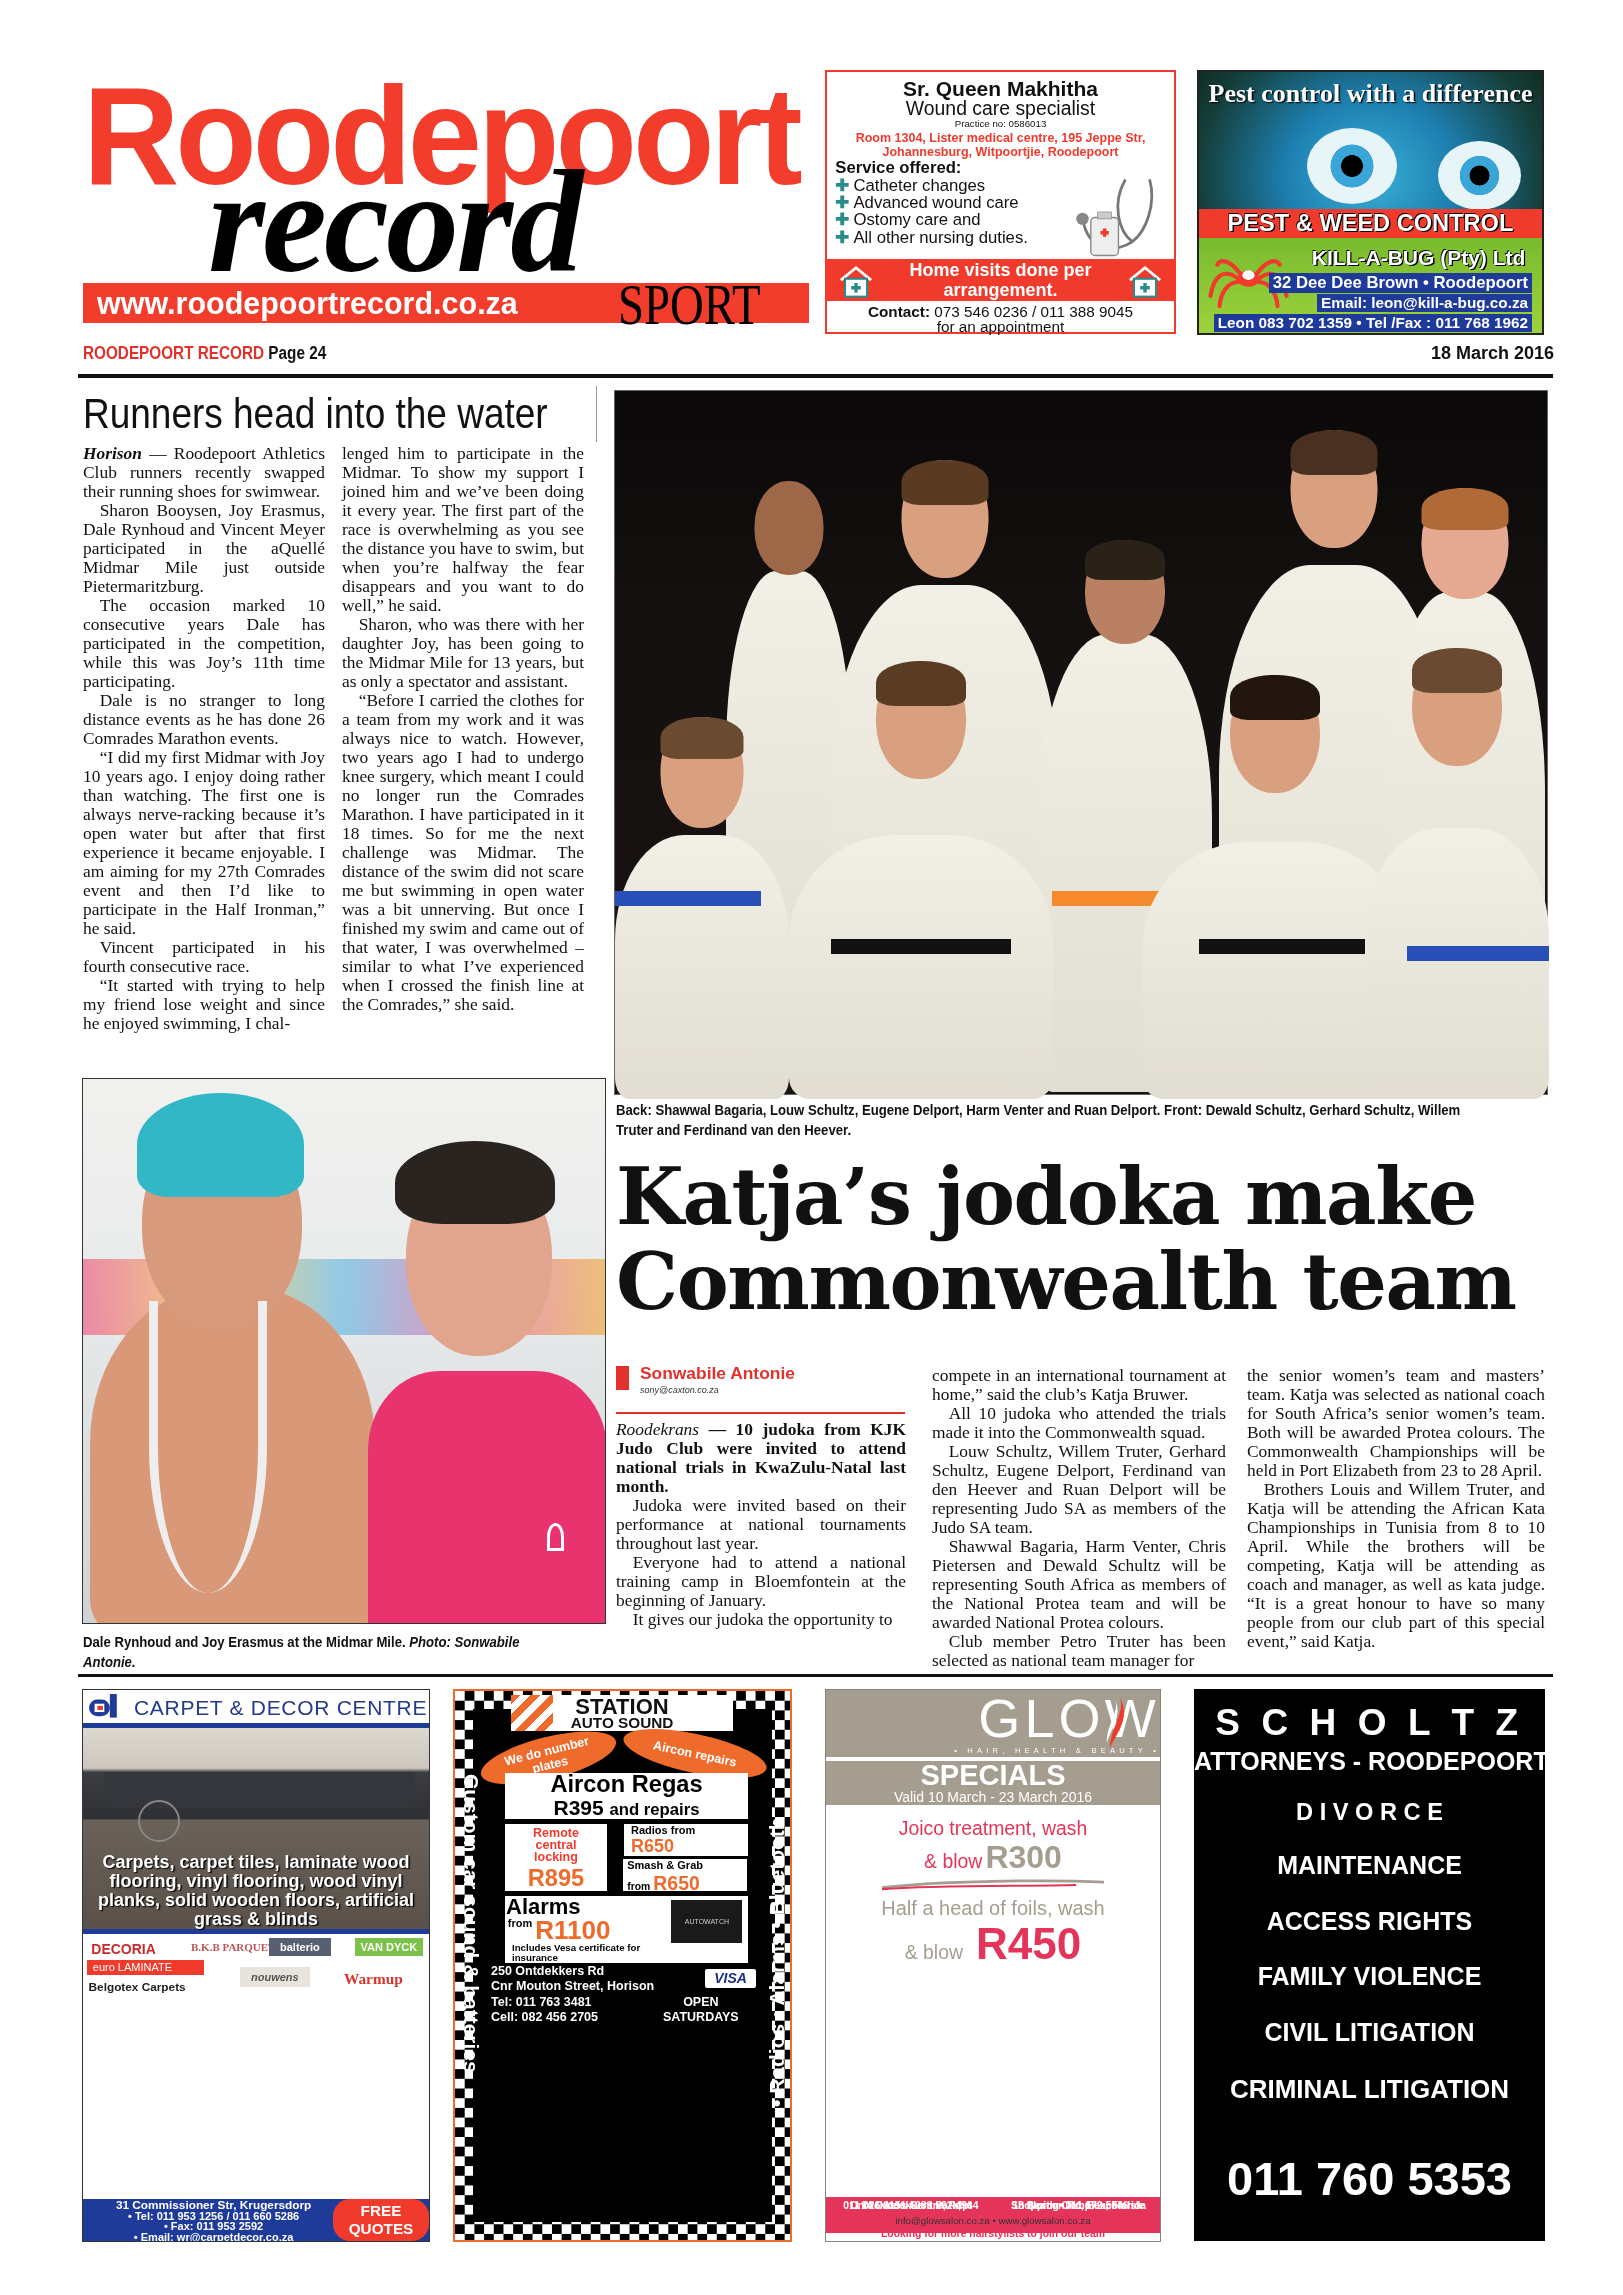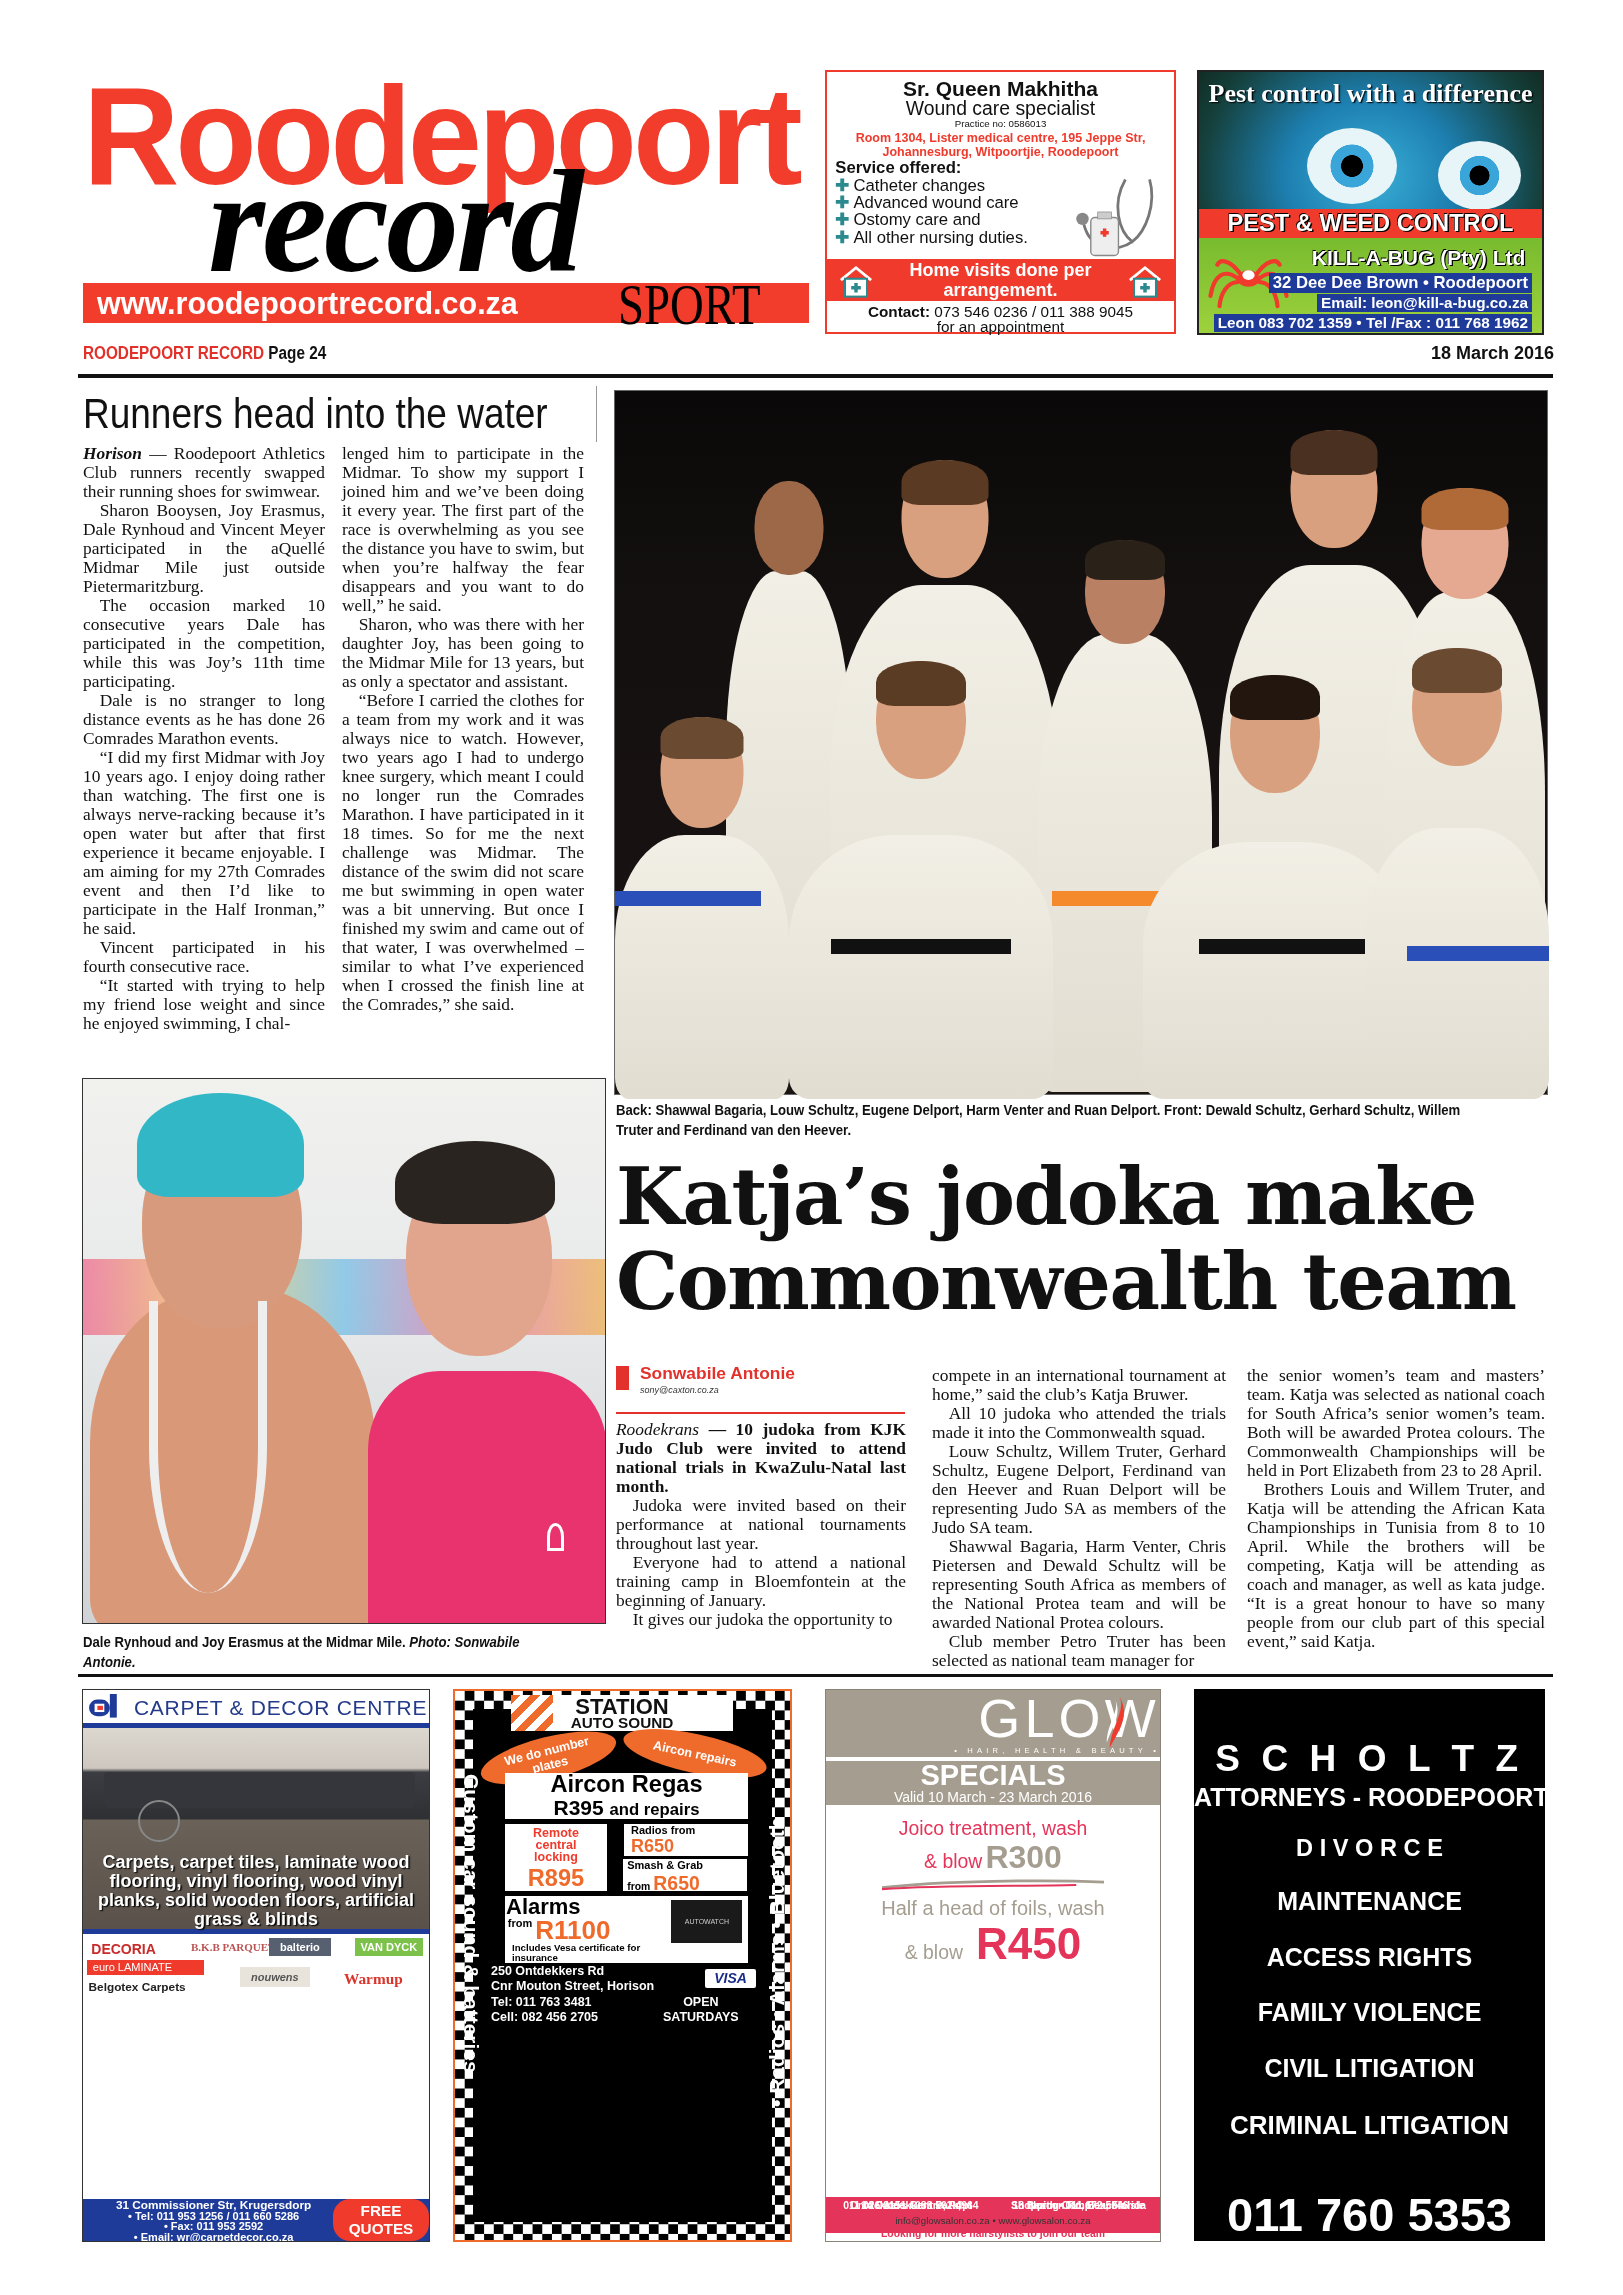--- a/index.html
+++ b/index.html
@@ -100,21 +100,21 @@
   .ad-glow .tag { position: absolute; left: 0; right: 0; top: 56px; color: #fff; font-size: 7.6px; letter-spacing: 4.2px; }
   .ad-glow .specials-wrap { margin-top: 4.2px; height: 44px; background: #a59e90; color: #fff; }
   .ad-glow .specials { font-weight: 900; font-size: 29px; line-height: 29px; }
   .ad-glow .valid { font-size: 14px; line-height: 14px; }
   .ad-glow .pink { color: #e5345a; }
   .ad-glow .grey { color: #a59e90; }
   .ad-glow .loc { position: absolute; left: 0; right: 0; top: 276px; height: 36px; background: #e5345a; color: #fff; font-weight: 700; font-size: 10.4px; line-height: 10.4px; }
   .ad-glow .loc div { position: absolute; top: 2.1px; width: 167px; }
 
   .ad-scholtz { left: 1194px; top: 1689px; width: 351px; height: 552px; background: #000; color: #fff; font-family: "Liberation Sans", sans-serif; font-weight: 700; text-align: center; }
-  .ad-scholtz .line { position: absolute; left: 0; right: 0; white-space: nowrap; margin-top: 36px; }
+  .ad-scholtz .line { position: absolute; left: 0; right: 0; white-space: nowrap; }
 </style>
 </head>
 <body>
 
 <div class="abs mast-title">Roodepoort</div>
 <div class="abs mast-url-bar"></div>
 <div class="abs mast-record">record</div>
 <div class="abs mast-url">www.roodepoortrecord.co.za</div>
 <div class="abs mast-sport">SPORT</div>
 

